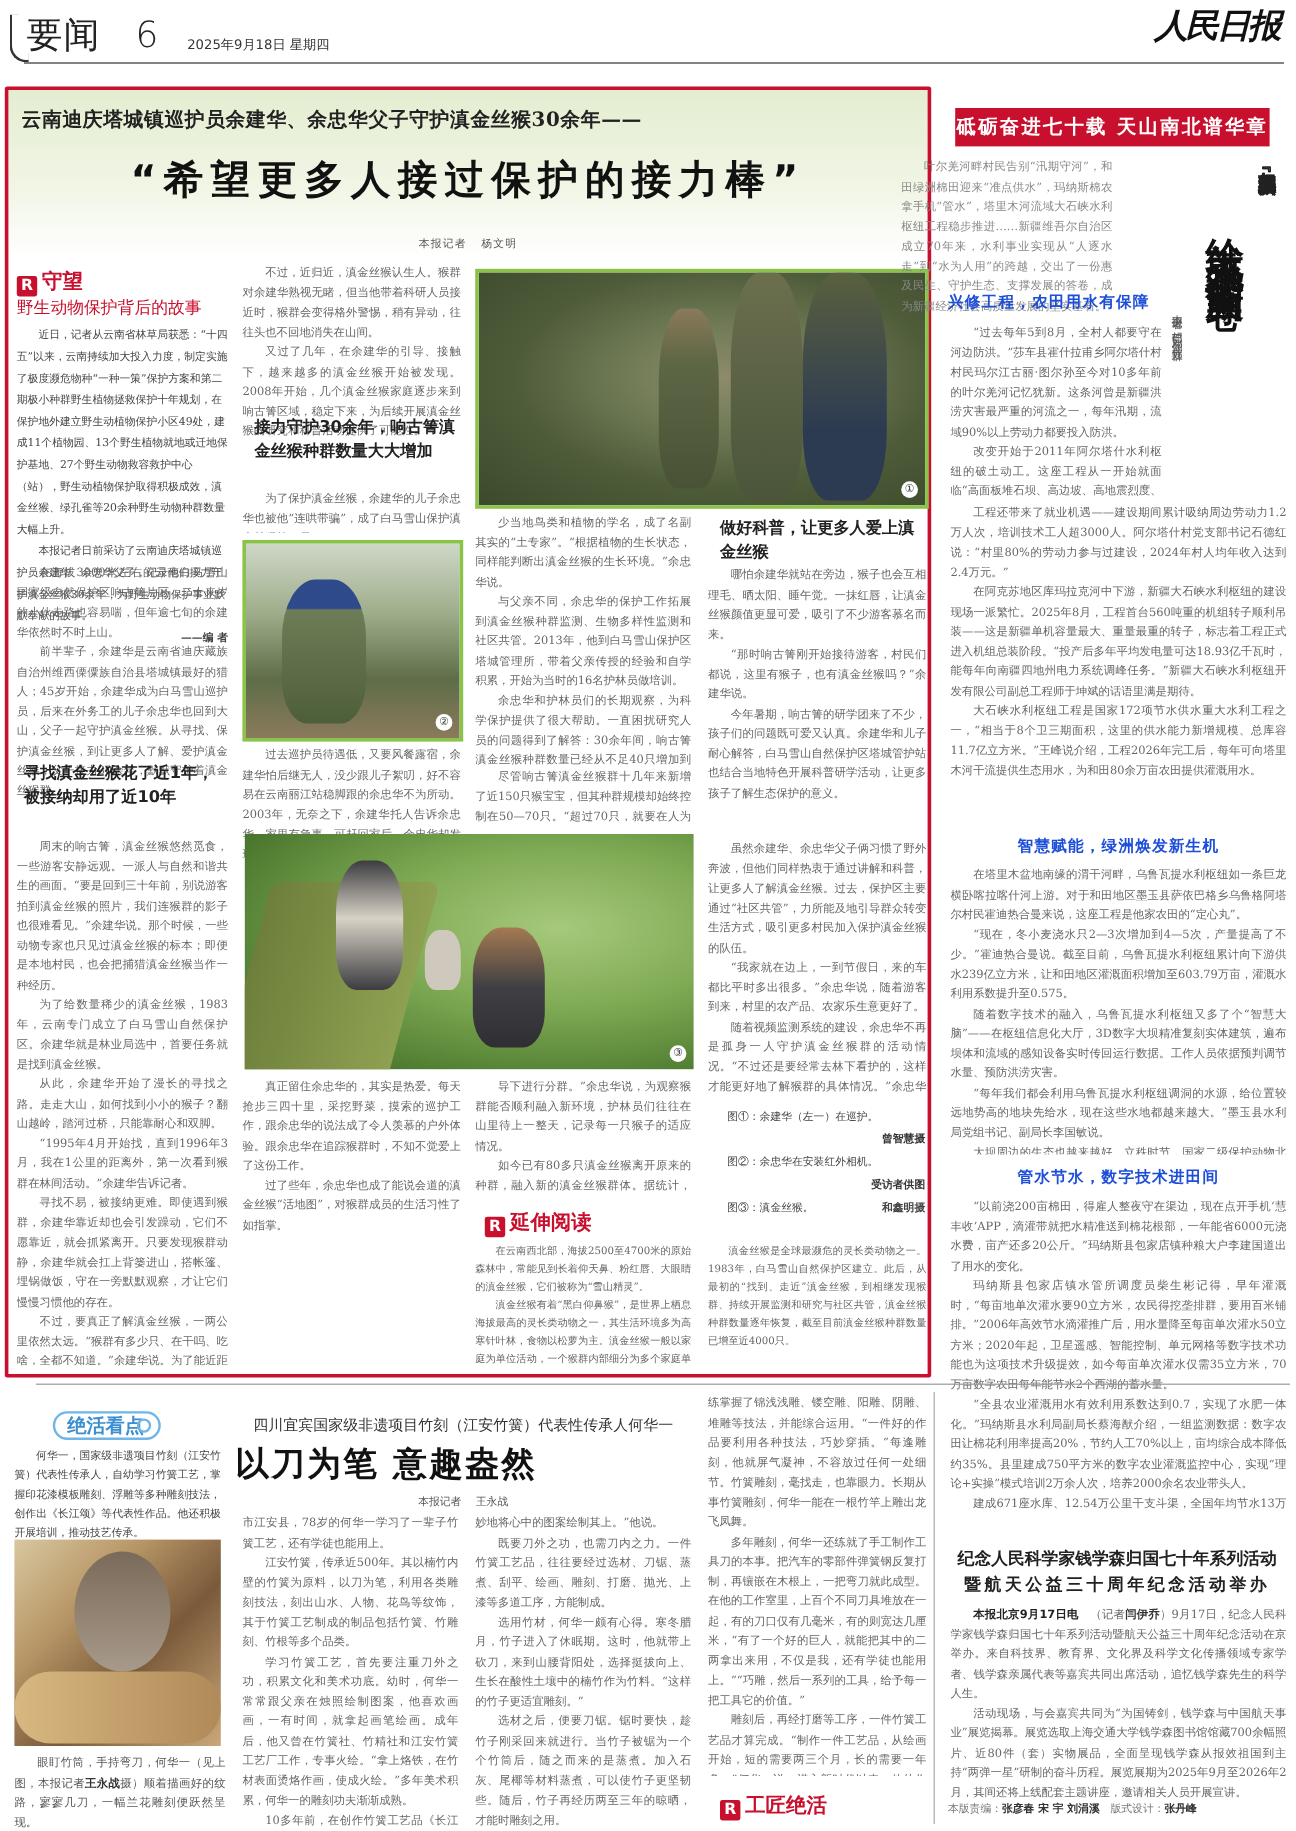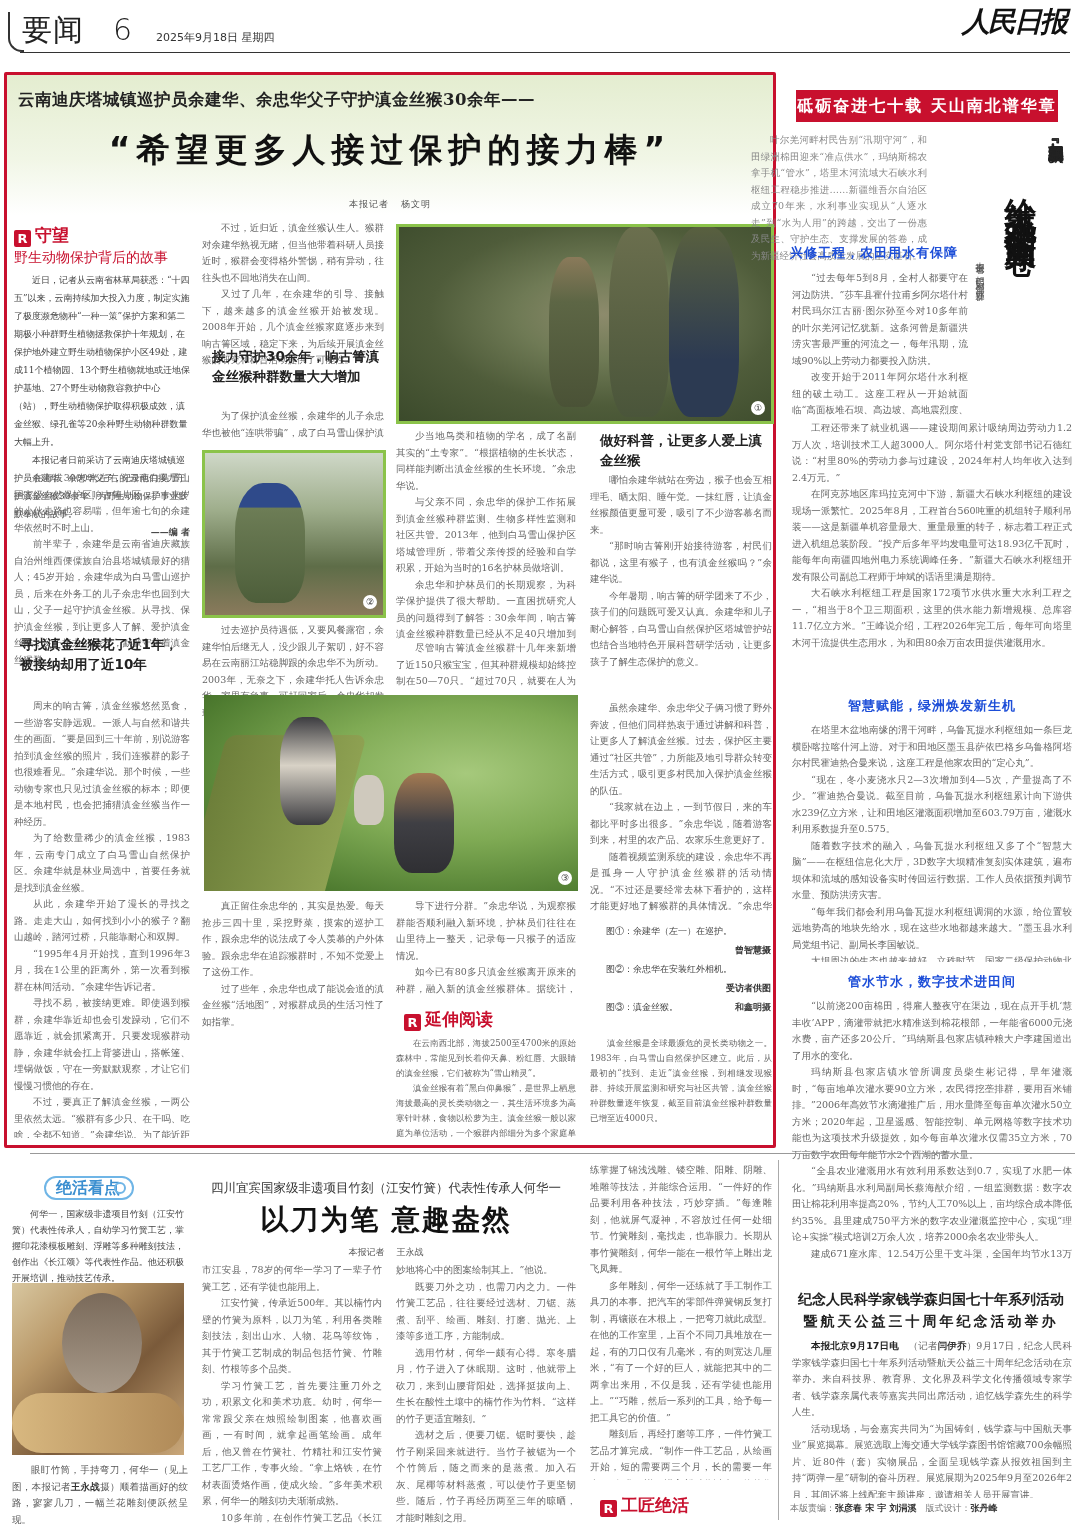--- a/index.html
+++ b/index.html
@@ -48,21 +48,21 @@
 .right-banner{left:796px;top:90px;width:262px;height:32px;background:#c8102e;color:#fff;font-family:"DejaVu Sans",sans-serif;font-weight:bold;font-size:16px;line-height:32px;text-align:center;letter-spacing:2px}
 .vert-kicker{left:1042px;top:134px;width:22px;font-family:"DejaVu Serif",serif;font-weight:bold;font-size:15px;line-height:17px;color:#222;writing-mode:vertical-rl}
 .vert-title{left:1000px;top:172px;width:40px;font-family:"DejaVu Sans",sans-serif;font-weight:bold;font-size:32px;line-height:38px;color:#111;writing-mode:vertical-rl;letter-spacing:6px}
 .vert-byline{left:972px;top:255px;width:14px;font-size:9px;line-height:13px;color:#555;writing-mode:vertical-rl;letter-spacing:1px}
 .rhead{position:absolute;font-family:"DejaVu Sans",sans-serif;font-weight:bold;color:#1d4ed8;font-size:13px;line-height:18px;text-align:center;letter-spacing:1px}
 
 .divider-h{left:30px;top:1153px;width:1045px;height:1px;background:#999}
 .badge{left:44px;top:1176px;width:90px;height:24px;border:2px solid #6fb5e6;border-radius:14px;font-family:"DejaVu Sans",sans-serif;font-weight:bold;color:#3b8fd0;font-size:16px;line-height:20px;padding-left:10px}
 .badge-dot{position:absolute;right:6px;top:4px;width:12px;height:12px;border:2px solid #6fb5e6;border-radius:50%}
 .sub-kicker{left:196px;top:1180px;width:380px;text-align:center;font-family:"DejaVu Sans",sans-serif;font-size:12.5px;color:#333}
-.sub-headline{left:196px;top:1200px;width:380px;text-align:center;font-family:"DejaVu Sans",sans-serif;font-weight:bold;font-size:28px;line-height:40px;color:#111;letter-spacing:2px}
+.sub-headline{left:196px;top:1200px;width:380px;text-align:left;font-family:"DejaVu Sans",sans-serif;font-weight:bold;font-size:28px;line-height:40px;color:#111;letter-spacing:2px}
 .sub-byline{left:196px;top:1244px;width:380px;text-align:center;font-size:9px;color:#555}
 .sub-byline b{font-weight:normal;margin-left:12px}
 .photo4{left:12px;top:1283px;width:172px;height:172px;border:none;background:
  linear-gradient(135deg,#d8c7a0 0%,#b99868 30%,#7a5a3a 60%,#caa87a 100%)}
 .divider-v{left:778px;top:1160px;width:1px;height:360px;background:#aaa}
 .qian-title{left:790px;top:1288px;width:282px;text-align:center;font-family:"DejaVu Sans",sans-serif;font-weight:bold;color:#222;font-size:14px;line-height:22px}
 .credits{left:790px;top:1500px;width:282px;text-align:left;font-size:9px;color:#777}
 .credits b{color:#333;font-family:"DejaVu Sans",sans-serif}
 </style>
 </head>

